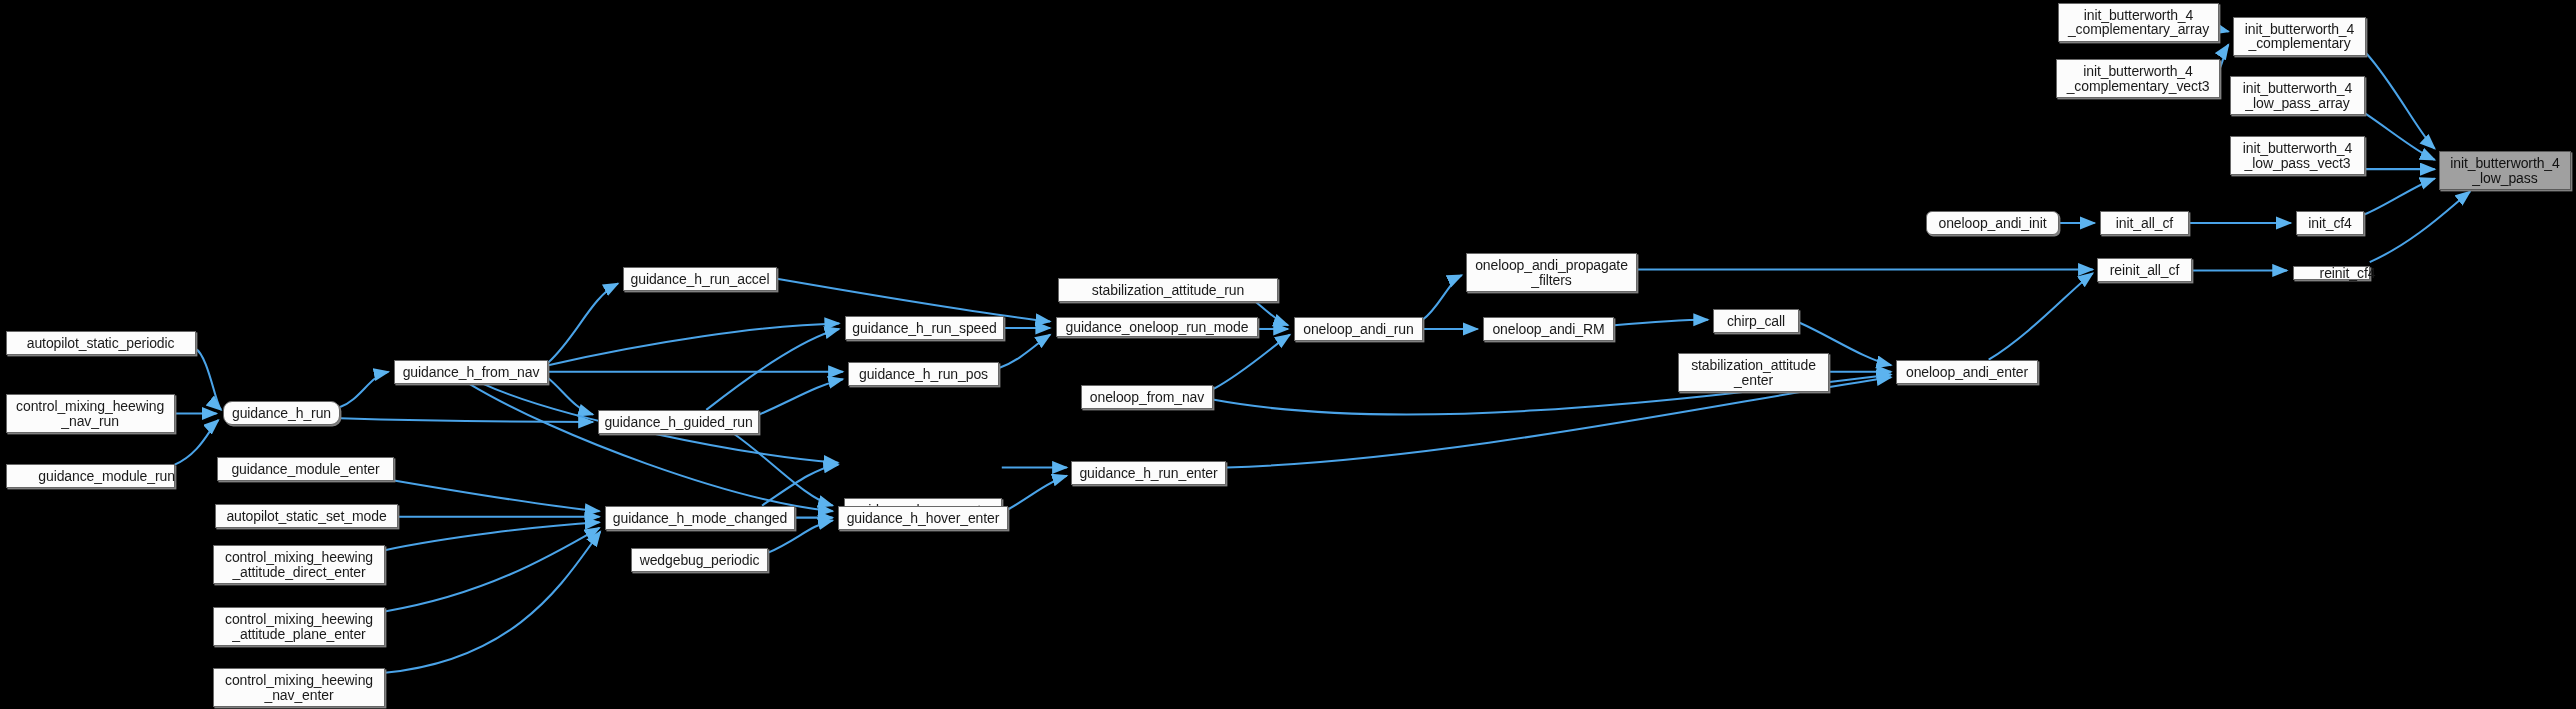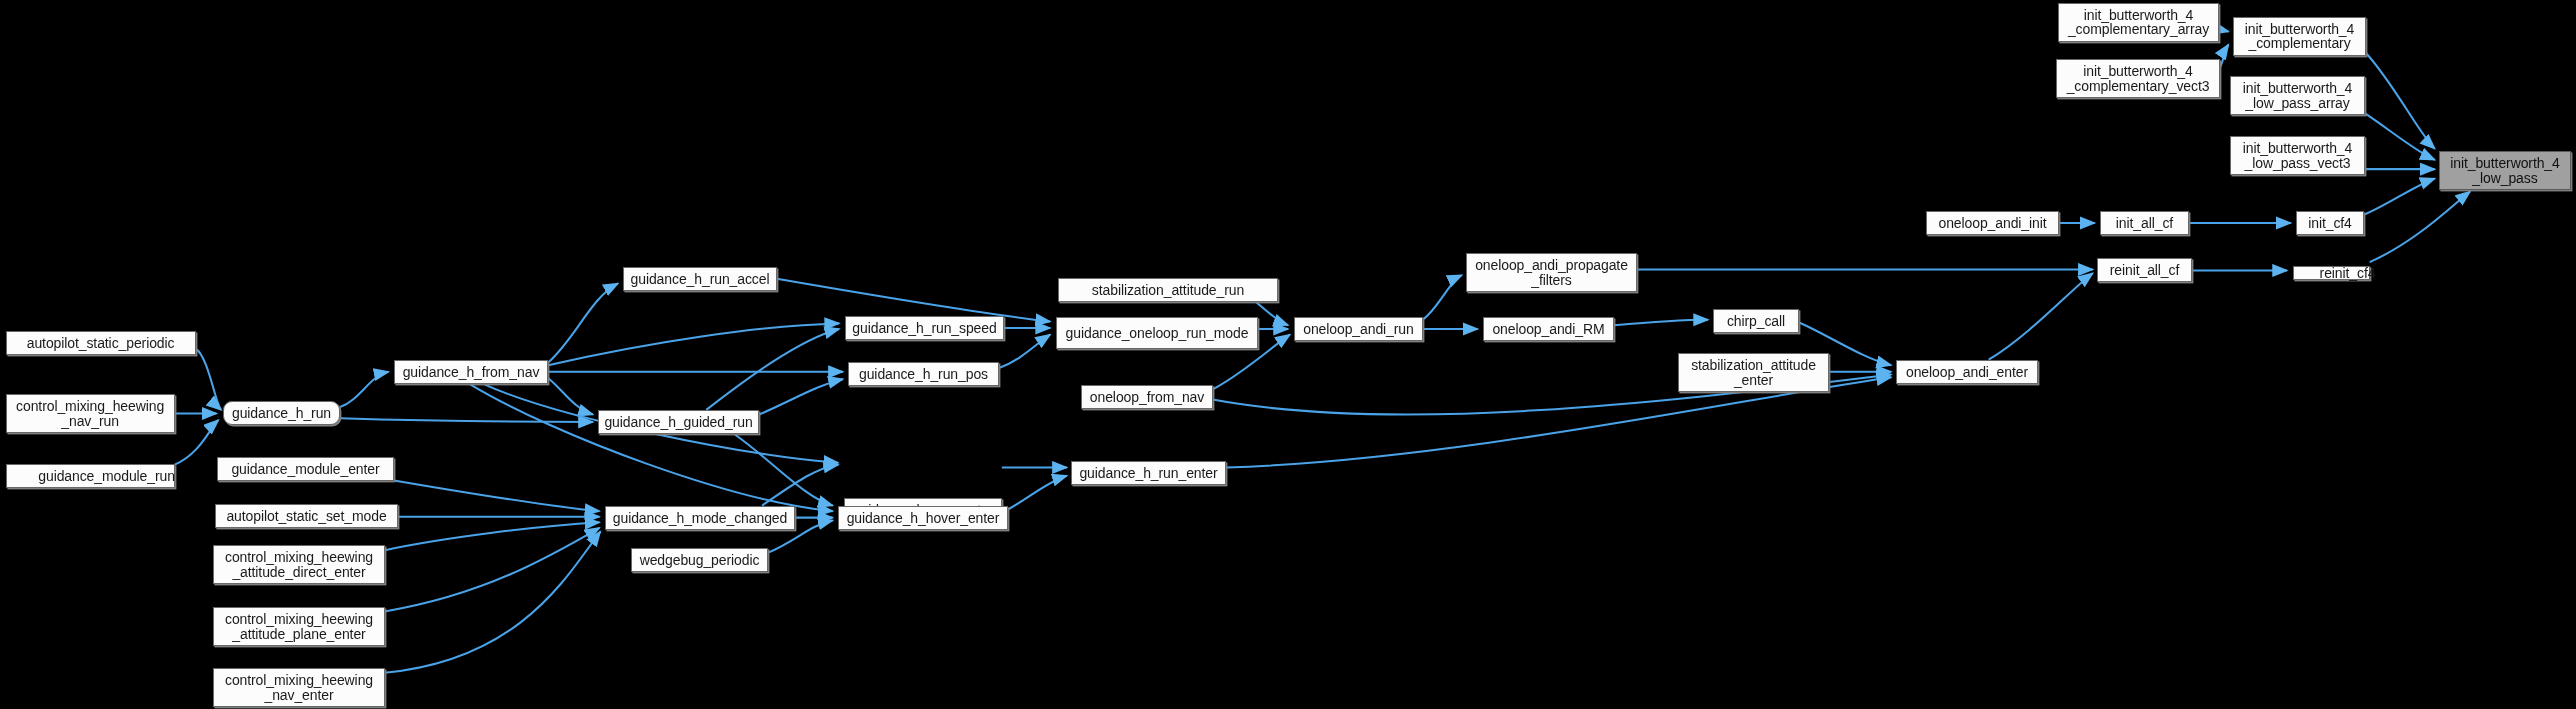--- a/index.html
+++ b/index.html
@@ -93,31 +93,31 @@
       <div class="node" style="left: 213px; top: 607px; width: 172px; height: 39px;"><span>control_mixing_heewing
 _attitude_plane_enter</span></div>
       <div class="node" style="left: 213px; top: 668px; width: 172px; height: 39px;"><span>control_mixing_heewing
 _nav_enter</span></div>
       <div class="node" style="left: 605px; top: 506px; width: 190px; height: 24px;"><span>guidance_h_mode_changed</span></div>
       <div class="node" style="left: 631px; top: 548px; width: 137px; height: 24px; text-align: center;"><span>wedgebug_periodic</span></div>
       <div class="node" style="left: 844px; top: 455px; width: 158px; height: 24px; margin-top: 43px;"><span>guidance_h_nav_enter</span></div>
       <div class="node" style="left: 838px; top: 506px; width: 170px; height: 24px;"><span>guidance_h_hover_enter</span></div>
       <div class="node" style="left: 1071px; top: 461px; width: 155px; height: 24px;"><span>guidance_h_run_enter</span></div>
       <div class="node" style="left: 1058px; top: 278px; width: 220px; height: 24px;"><span>stabilization_attitude_run</span></div>
-      <div class="node" style="left: 1056px; top: 317px; width: 202px; height: 32px;"><span>guidance_oneloop_run_mode</span></div>
+      <div class="node" style="left: 1056px; top: 317px; width: 202px; height: 20px;"><span>guidance_oneloop_run_mode</span></div>
       <div class="node" style="left: 1081px; top: 385px; width: 132px; height: 24px;"><span>oneloop_from_nav</span></div>
       <div class="node" style="left: 1294px; top: 317px; width: 129px; height: 24px;"><span>oneloop_andi_run</span></div>
       <div class="node" style="left: 1466px; top: 253px; width: 171px; height: 39px;"><span>oneloop_andi_propagate
 _filters</span></div>
       <div class="node" style="left: 1483px; top: 317px; width: 131px; height: 24px;"><span>oneloop_andi_RM</span></div>
       <div class="node" style="left: 1713px; top: 309px; width: 86px; height: 24px;"><span>chirp_call</span></div>
       <div class="node" style="left: 1678px; top: 353px; width: 151px; height: 39px;"><span>stabilization_attitude
 _enter</span></div>
       <div class="node" style="left: 1896px; top: 360px; width: 142px; height: 24px;"><span>oneloop_andi_enter</span></div>
-      <div class="node" style="left: 1926px; top: 211px; width: 133px; height: 24px;"><span>oneloop_andi_init</span></div>
+      <div class="node" style="left: 1926px; top: 211px; width: 133px; height: 24px; border-radius: 6px;"><span>oneloop_andi_init</span></div>
       <div class="node" style="left: 2100px; top: 211px; width: 89px; height: 24px;"><span>init_all_cf</span></div>
       <div class="node" style="left: 2097px; top: 258px; width: 95px; height: 24px;"><span>reinit_all_cf</span></div>
       <div class="node" style="left: 2296px; top: 211px; width: 68px; height: 24px;"><span>init_cf4</span></div>
       <div class="node" style="left: 2293px; top: 266px; width: 77px; height: 14px; padding-left: 32px;"><span>reinit_cf4</span></div>
       <div class="node" style="left: 2058px; top: 2.8px; width: 161px; height: 39px;"><span>init_butterworth_4
 _complementary_array</span></div>
       <div class="node" style="left: 2056px; top: 59px; width: 164px; height: 39px;"><span>init_butterworth_4
 _complementary_vect3</span></div>
       <div class="node" style="left: 2233px; top: 16.7px; width: 133px; height: 39px;"><span>init_butterworth_4
 _complementary</span></div>

